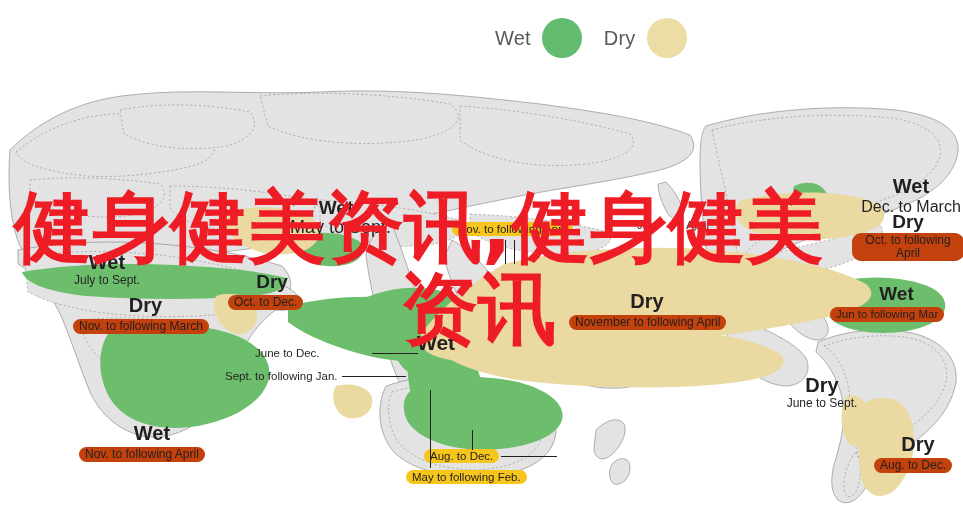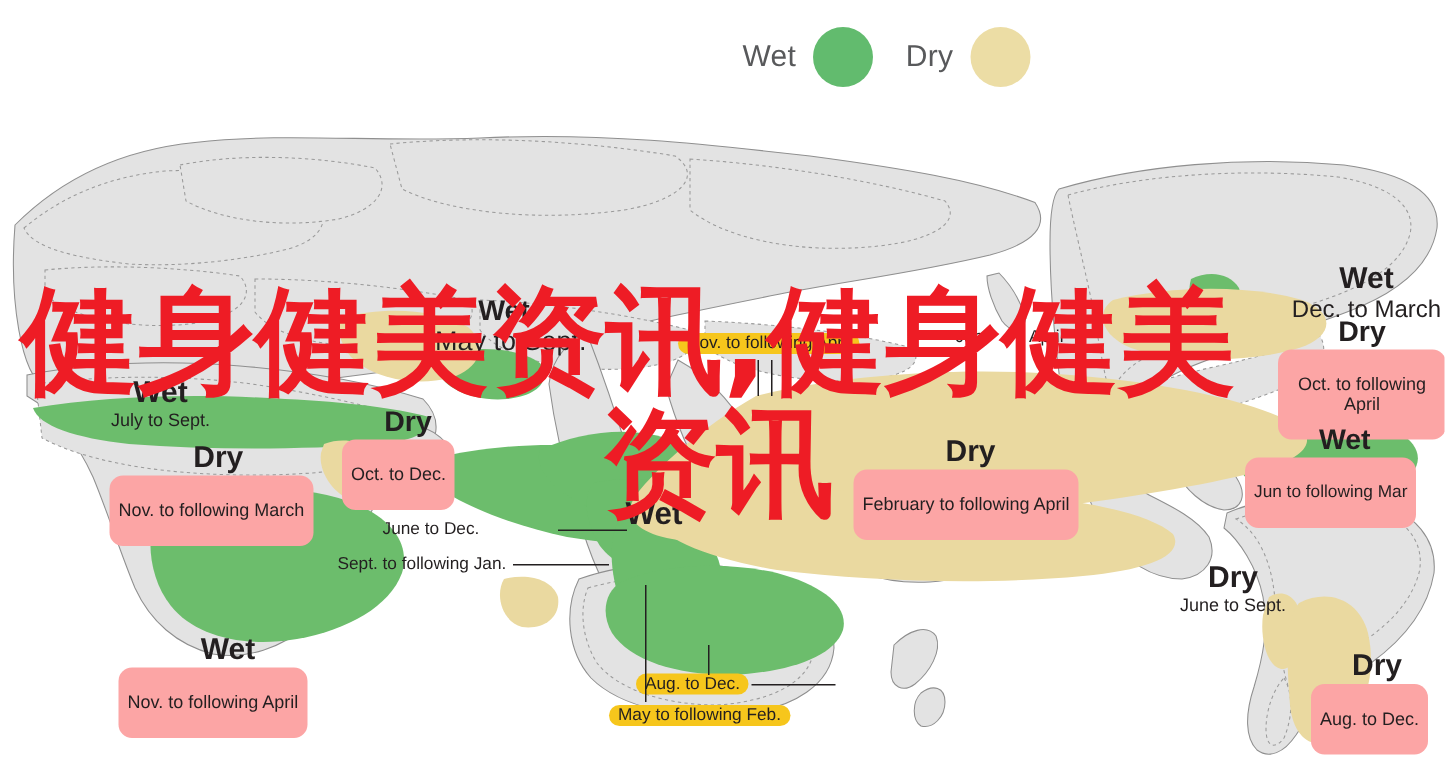--- a/index.html
+++ b/index.html
@@ -20,21 +20,21 @@
   
   .ann{position:absolute;z-index:30;white-space:nowrap;}
   .ann .season{
     font-weight:bold;color:#231f20;text-align:center;
     font-family:"Liberation Sans",sans-serif;line-height:1.05;
   }
   .ann .months{
     font-family:"Liberation Sans",sans-serif;color:#231f20;line-height:1.1;
     text-align:center;
   }
-  .badge .months{background:#fca5a5;border-radius:9px;padding:17px 6px;display:inline-block;}
+  .badge .months{background:#c2410c;border-radius:9px;padding:1px 6px;display:inline-block;}
   .plain .months{background:transparent;padding:0;}
 
   
   .callout{position:absolute;z-index:31;white-space:nowrap;font-family:"Liberation Sans",sans-serif;
            color:#231f20;display:flex;align-items:center;}
   .callout .txt{font-size:11.5px;}
   .callout .txt.badged{background:#f6c61c;border-radius:9px;padding:1px 6px;}
   .lead-h{height:1px;background:#231f20;display:block;}
   .lead-v{position:absolute;width:1.4px;background:#231f20;z-index:31;}
 
@@ -250,21 +250,21 @@
     <div class="months" style="font-size:18px;margin-top:0px;">May to Sept.</div>
   </div>
 
   <div class="ann plain" style="left:400px;top:332px;width:72px;">
     <div class="season" style="font-size:21px;">Wet</div>
     <div class="months" style="font-size:12px;"></div>
   </div>
 
   <div class="ann badge" style="left:569px;top:291px;width:156px;">
     <div class="season" style="font-size:20px;">Dry</div>
-    <div class="months" style="font-size:12px;margin-top:1px;">February to following April</div>
+    <div class="months" style="font-size:12px;margin-top:1px;">November to following April</div>
   </div>
 
   <div class="ann plain" style="left:861px;top:176px;width:100px;">
     <div class="season" style="font-size:20px;">Wet</div>
     <div class="months" style="font-size:16px;margin-top:1px;">Dec. to March</div>
   </div>
 
   <div class="ann badge" style="left:852px;top:212px;width:112px;white-space:normal;">
     <div class="season" style="font-size:19px;">Dry</div>
     <div class="months" style="font-size:12px;margin-top:1px;white-space:normal;">Oct. to following April</div>

